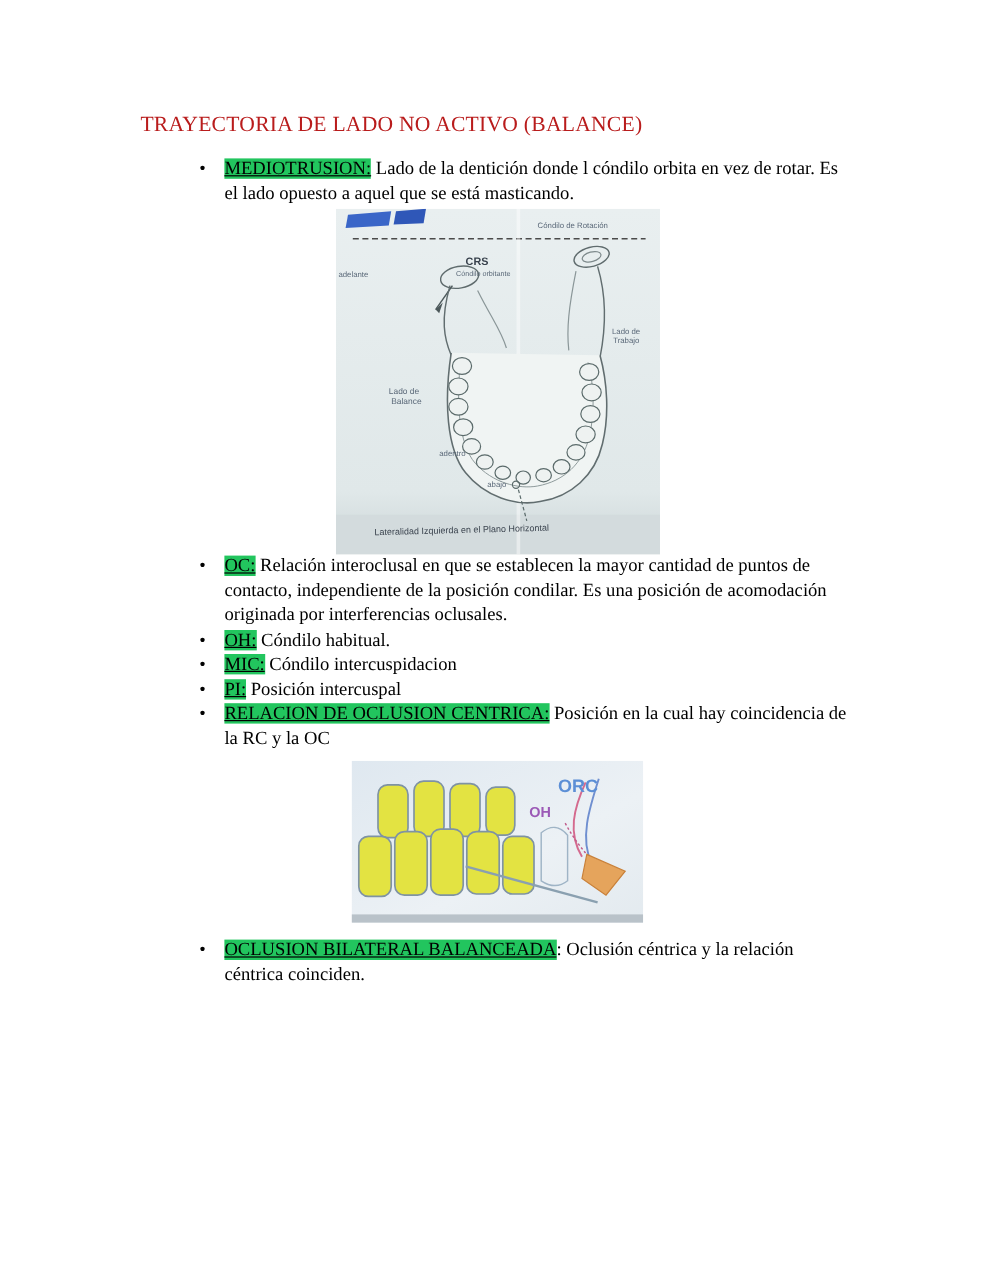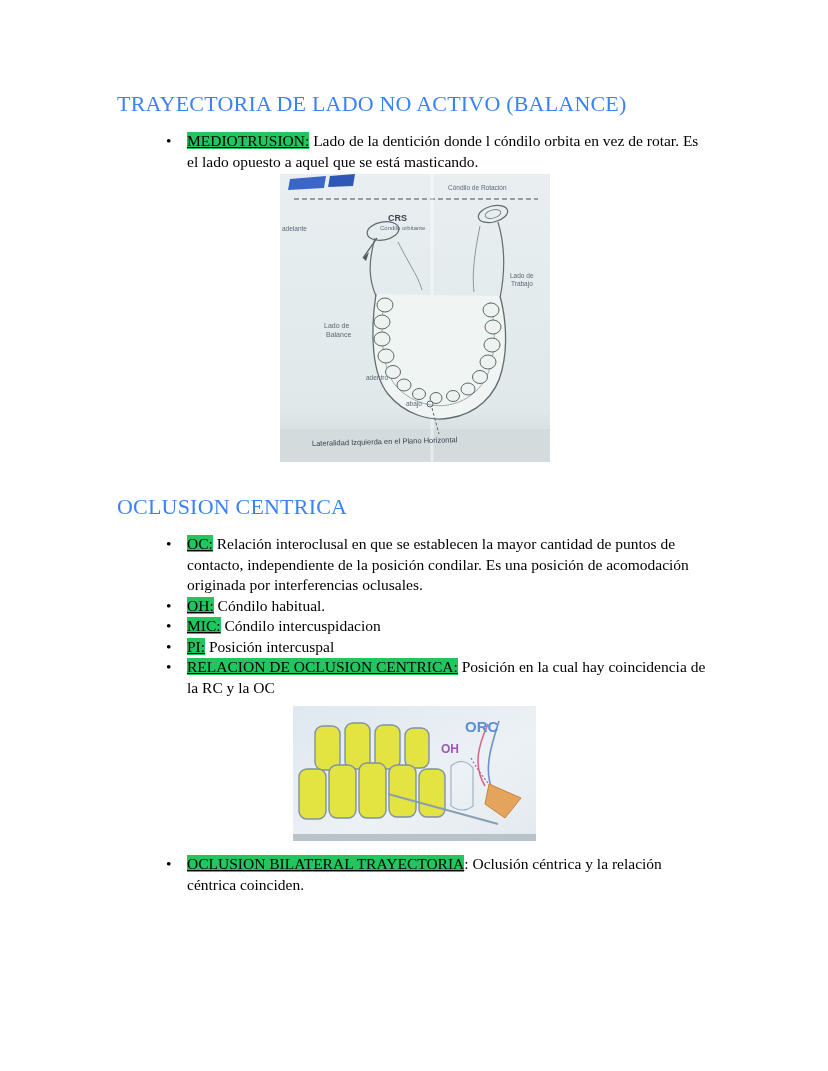--- a/index.html
+++ b/index.html
@@ -4,22 +4,22 @@
 <style>
   html,body { margin:0; padding:0; background:#ffffff; }
   .page {
     width:828px; height:1071px; background:#ffffff; position:relative;
     font-family:"Liberation Serif", serif; color:#000; overflow:hidden;
     margin:0 auto;
   }
   .content { padding:93px 116px 0 117px; }
   h2.doc-heading {
     font-family:"Liberation Serif", serif;
-    font-size:22px; line-height:21px; font-weight:normal;
-    color:#3b82f6; margin:0 0 17px 0; letter-spacing:0.2px;
+    font-size:18px; line-height:21px; font-weight:normal;
+    color:#b91c1c; margin:0 0 17px 0; letter-spacing:0.2px;
   }
   h2.second { margin-top:34px; }
   ul.bullets { margin:0; padding:0; list-style:none; }
   ul.bullets li {
     position:relative; padding-left:70px;
     font-size:15.5px; line-height:20.5px;
   }
   ul.bullets li::before {
     content:"\2022"; position:absolute; left:49px; top:0;
     font-size:15.5px; line-height:20.5px;
@@ -103,21 +103,20 @@
       <text x="2" y="57" font-size="6.5" class="svg-label">adelante</text>
       <text x="230" y="104" font-size="6.5" class="svg-label">Lado de</text>
       <text x="231" y="112" font-size="6.5" class="svg-label">Trabajo</text>
       <text x="44" y="154" font-size="7" class="svg-label">Lado de</text>
       <text x="46" y="163" font-size="7" class="svg-label">Balance</text>
       <text x="86" y="206" font-size="6.5" class="svg-label">adentro</text>
       <text x="126" y="232" font-size="6.5" class="svg-label">abajo</text>
       <text x="32" y="272" font-size="7.5" class="svg-label-dark" transform="rotate(-1.5 32 272)">Lateralidad Izquierda en el Plano Horizontal</text>
     </svg>
 
-    <h2 class="doc-heading second">OCLUSION CENTRICA</h2>
 
     <ul class="bullets">
       <li>
         <span class="term">OC:</span><span> Relación interoclusal en que se establecen la mayor cantidad de puntos de contacto, independiente de la posición condilar. Es una posición de acomodación originada por interferencias oclusales.</span>
       </li>
       <li>
         <span class="term">OH:</span><span> Cóndilo habitual.</span>
       </li>
       <li>
         <span class="term">MIC:</span><span> Cóndilo intercuspidacion</span>
@@ -165,18 +164,18 @@
       <path d="M178,52 C184,63 190,71 196,78" fill="none" stroke="#c05a8a" stroke-width="1.2" stroke-dasharray="2,2"></path>
 
       <polygon points="196,78 228,92 212,112 192,98" fill="#e5a45c" stroke="#c9813a" stroke-width="1"></polygon>
 
       <text x="172" y="26" font-size="15" font-weight="bold" fill="#5c8fd6" font-family="Liberation Sans, sans-serif">ORC</text>
       <text x="148" y="47" font-size="12" font-weight="bold" fill="#9b59b6" font-family="Liberation Sans, sans-serif">OH</text>
     </svg>
 
     <ul class="bullets">
       <li>
-        <span class="term">OCLUSION BILATERAL TRAYECTORIA</span><span>: Oclusión céntrica y la relación céntrica coinciden.</span>
+        <span class="term">OCLUSION BILATERAL BALANCEADA</span><span>: Oclusión céntrica y la relación céntrica coinciden.</span>
       </li>
     </ul>
 
   </div>
 </div>
 
 </body></html>

